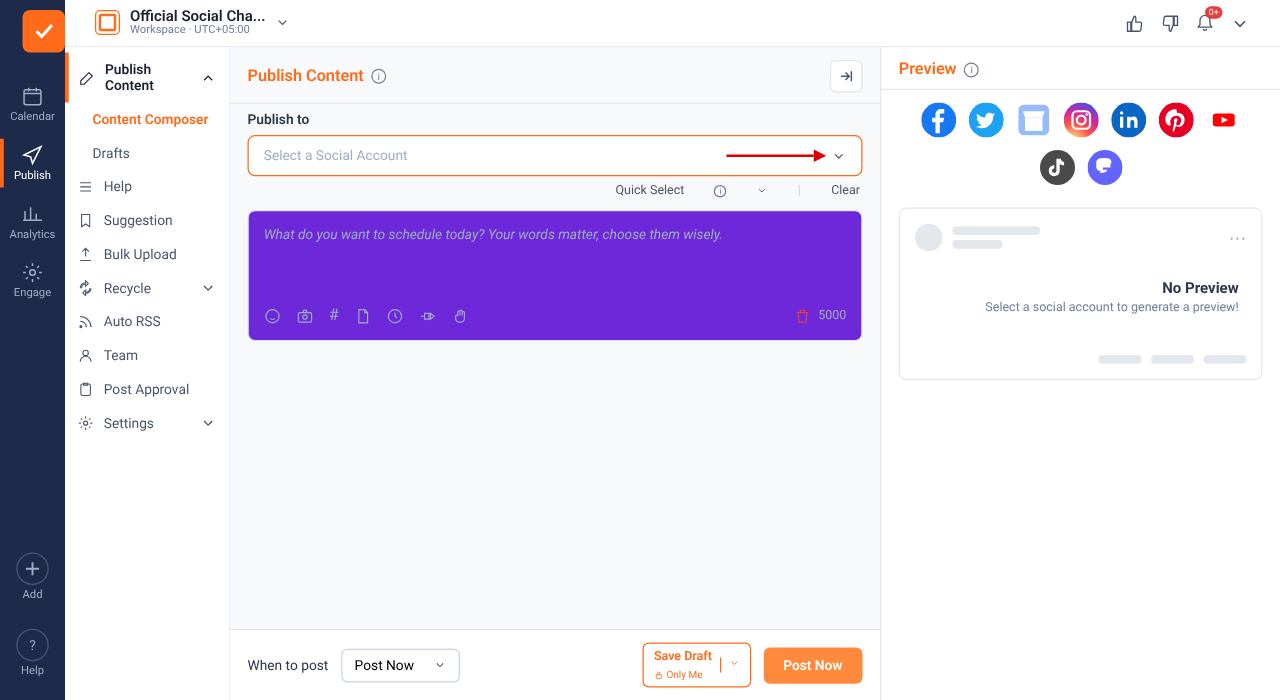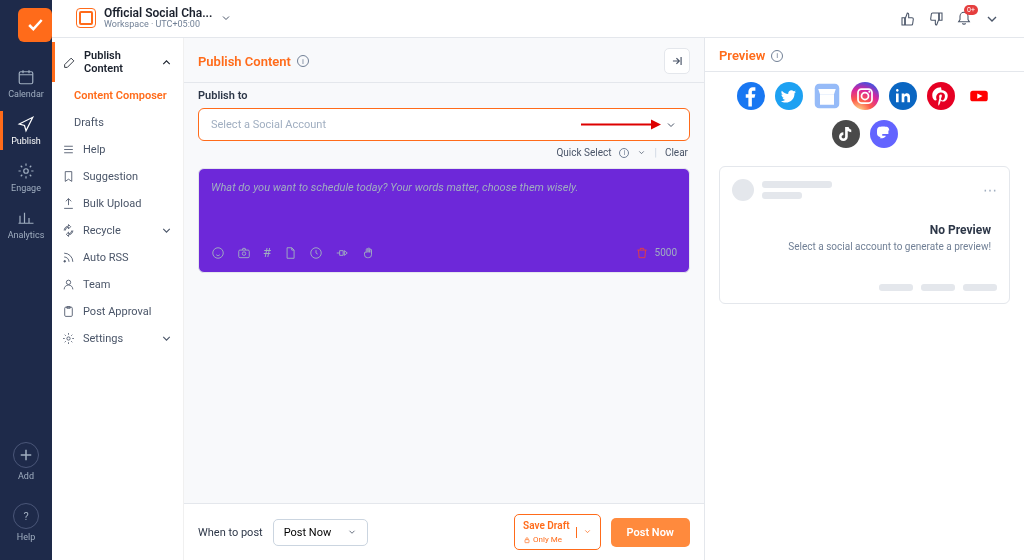--- a/index.html
+++ b/index.html
@@ -40,21 +40,21 @@
 .info-icon { width: 12px; height: 12px; border: 1px solid #718096; border-radius: 50%; display: inline-flex; align-items: center; justify-content: center; font-size: 8px; color: #718096; }
 .collapse-btn { margin-left: auto; width: 26px; height: 26px; background: #fff; border: 1px solid #e4e7ec; border-radius: 5px; display: flex; align-items: center; justify-content: center; cursor: pointer; }
 .divider-head { border-bottom: 1px solid #e4e7ec; }
 .compose { padding: 6px 14px 0; flex: 1; overflow: auto; }
 .label { font-size: 11px; font-weight: 600; color: #2d3748; margin-bottom: 6px; }
 .select-box { border: 1.5px solid #ff6b1a; border-radius: 6px; background: #fff; padding: 9px 12px; display: flex; align-items: center; cursor: pointer; position: relative; }
 .select-ph { color: #a0aec0; font-size: 11px; }
 .select-arrow { margin-left: auto; color: #4a5568; }
 .red-arrow { position: absolute; right: 28px; top: 50%; transform: translateY(-50%); }
 .red-arrow svg { width: 80px; height: 12px; }
-.qs-row { display: flex; justify-content: flex-end; align-items: center; gap: 8px; padding: 6px 2px 10px; font-size: 10px; color: #4a5568; }
+.qs-row { display: flex; justify-content: flex-end; align-items: center; gap: 24px; padding: 6px 2px 10px; font-size: 10px; color: #4a5568; }
 .qs-row .sep { color: #cbd5e0; }
 .editor { background: #6d28d9; border: 1px solid #e4e7ec; border-radius: 6px; padding: 12px; }
 .editor-ph { color: #a0aec0; font-size: 11px; font-style: italic; min-height: 56px; }
 .editor-toolbar { display: flex; align-items: center; gap: 12px; padding-top: 8px; color: #a0aec0; }
 .editor-toolbar svg { width: 14px; height: 14px; }
 .counter { margin-left: auto; display: flex; align-items: center; gap: 6px; font-size: 10px; color: #a0aec0; }
 .trash { color: #e53e3e; }
 .footer { background: #fff; border-top: 1px solid #e4e7ec; padding: 10px 14px; display: flex; align-items: center; gap: 10px; }
 .footer-label { font-size: 11px; color: #2d3748; }
 .dropdown { border: 1px solid #cbd5e0; border-radius: 5px; padding: 6px 10px; font-size: 11px; display: flex; align-items: center; gap: 16px; cursor: pointer; background: #fff; }
@@ -93,30 +93,30 @@
     <span>Calendar</span>
   </div>
   <div class="rail-item active">
     <svg viewBox="0 0 24 24" fill="none" stroke="currentColor" stroke-width="1.6">
         <path d="M3 12l18-9-9 18-2-7-7-2z"></path>
       </svg>
     <span>Publish</span>
   </div>
   <div class="rail-item">
     <svg viewBox="0 0 24 24" fill="none" stroke="currentColor" stroke-width="1.6">
+        <path d="M4 19V9M10 19V5M16 19v-7M22 19H2"></path>
+      </svg>
+    <span>Analytics</span>
+  </div>
+  <div class="rail-item">
+    <svg viewBox="0 0 24 24" fill="none" stroke="currentColor" stroke-width="1.6">
         <circle cx="12" cy="12" r="3"></circle>
         <path d="M12 2v3M12 19v3M2 12h3M19 12h3M5 5l2 2M17 17l2 2M5 19l2-2M17 7l2-2"></path>
       </svg>
     <span>Engage</span>
-  </div>
-  <div class="rail-item">
-    <svg viewBox="0 0 24 24" fill="none" stroke="currentColor" stroke-width="1.6">
-        <path d="M4 19V9M10 19V5M16 19v-7M22 19H2"></path>
-      </svg>
-    <span>Analytics</span>
   </div>
   <div class="rail-spacer"></div>
   <div class="rail-bottom">
     <div class="rail-item">
       <div class="rail-circle">
           <svg viewBox="0 0 24 24" width="14" height="14" stroke="currentColor" stroke-width="2" fill="none">
             <path d="M12 5v14M5 12h14"></path>
           </svg>
         </div>
       <span>Add</span>

